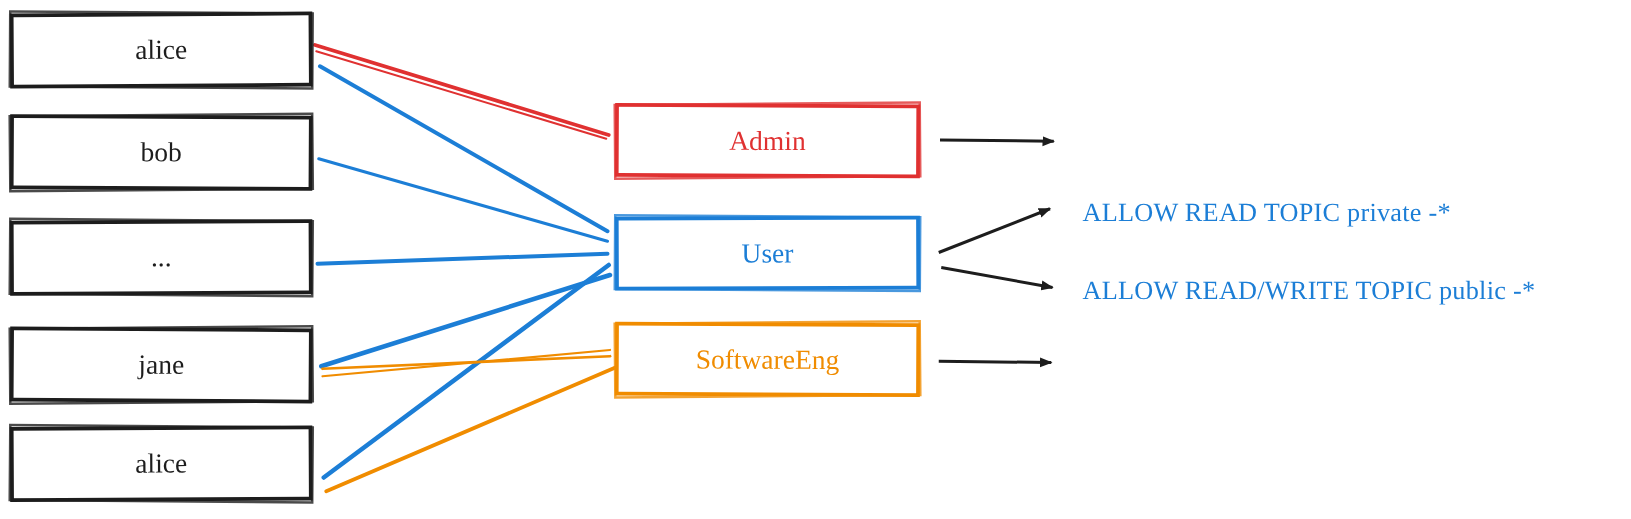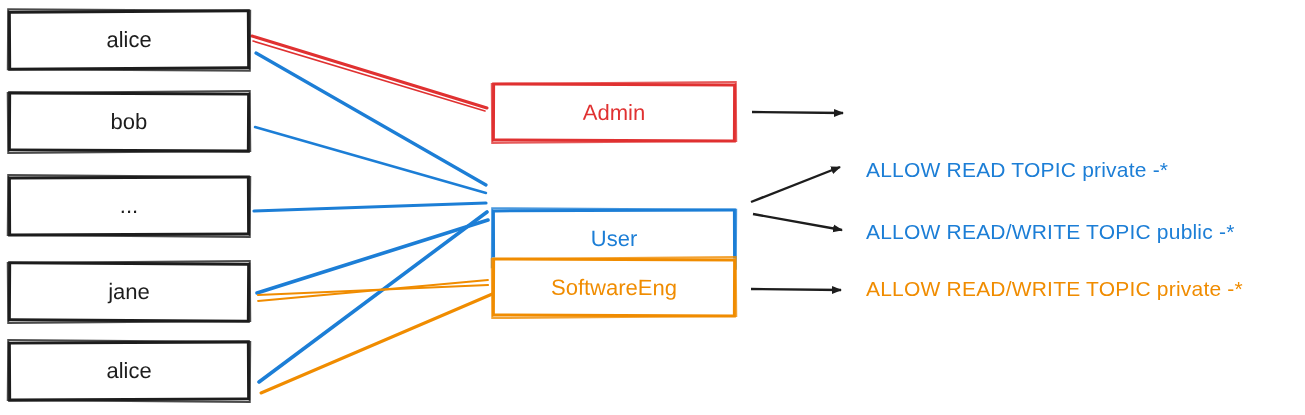--- a/index.html
+++ b/index.html
@@ -5,21 +5,21 @@
   html, body {
     margin: 0;
     padding: 0;
     background: #ffffff;
   }
   .canvas {
     position: relative;
     width: 1305px;
     height: 415px;
     background: #ffffff;
-    font-family: Liberation Sans, sans-serif;
+    font-family: Liberation Serif, serif;
     overflow: hidden;
   }
   .edges-layer {
     position: absolute;
     left: 0;
     top: 0;
     width: 1305px;
     height: 415px;
   }
   .box {
@@ -52,21 +52,21 @@
   .u-dots  { top: 176px; transform: rotate(-0.25deg); }
   .u-dots::before { transform: rotate(0.7deg); }
   .u-john  { top: 262px; transform: rotate(0.35deg); }
   .u-john::before { transform: rotate(-0.8deg); }
   .u-jane  { top: 341px; transform: rotate(-0.3deg); }
   .u-jane::before { transform: rotate(0.75deg); }
 
   .role-box { left: 492px; width: 244px; height: 59px; }
   .r-admin { top: 83px;  color: #e03131; transform: rotate(0.25deg); }
   .r-admin::before { transform: rotate(-0.7deg); }
-  .r-user  { top: 173px; color: #1c7ed6; transform: rotate(-0.2deg); margin-top: 36px; }
+  .r-user  { top: 173px; color: #1c7ed6; transform: rotate(-0.2deg); }
   .r-user::before { transform: rotate(0.55deg); }
   .r-seng  { top: 258px; color: #f08c00; transform: rotate(0.25deg); }
   .r-seng::before { transform: rotate(-0.75deg); }
 
   .perm {
     position: absolute;
     left: 866px;
     font-size: 21px;
     line-height: 24px;
     white-space: nowrap;
@@ -131,15 +131,14 @@
   </div>
   <div class="box role-box r-user">
     <span class="label">User</span>
   </div>
   <div class="box role-box r-seng">
     <span class="label">SoftwareEng</span>
   </div>
 
   <div class="perm p-3">ALLOW READ/WRITE TOPIC public -*</div>
   <div class="perm p-2">ALLOW READ TOPIC private -*</div>
-  <div class="perm p-4">ALLOW READ/WRITE TOPIC private -*</div>
 
 </div>
 
 </body></html>

